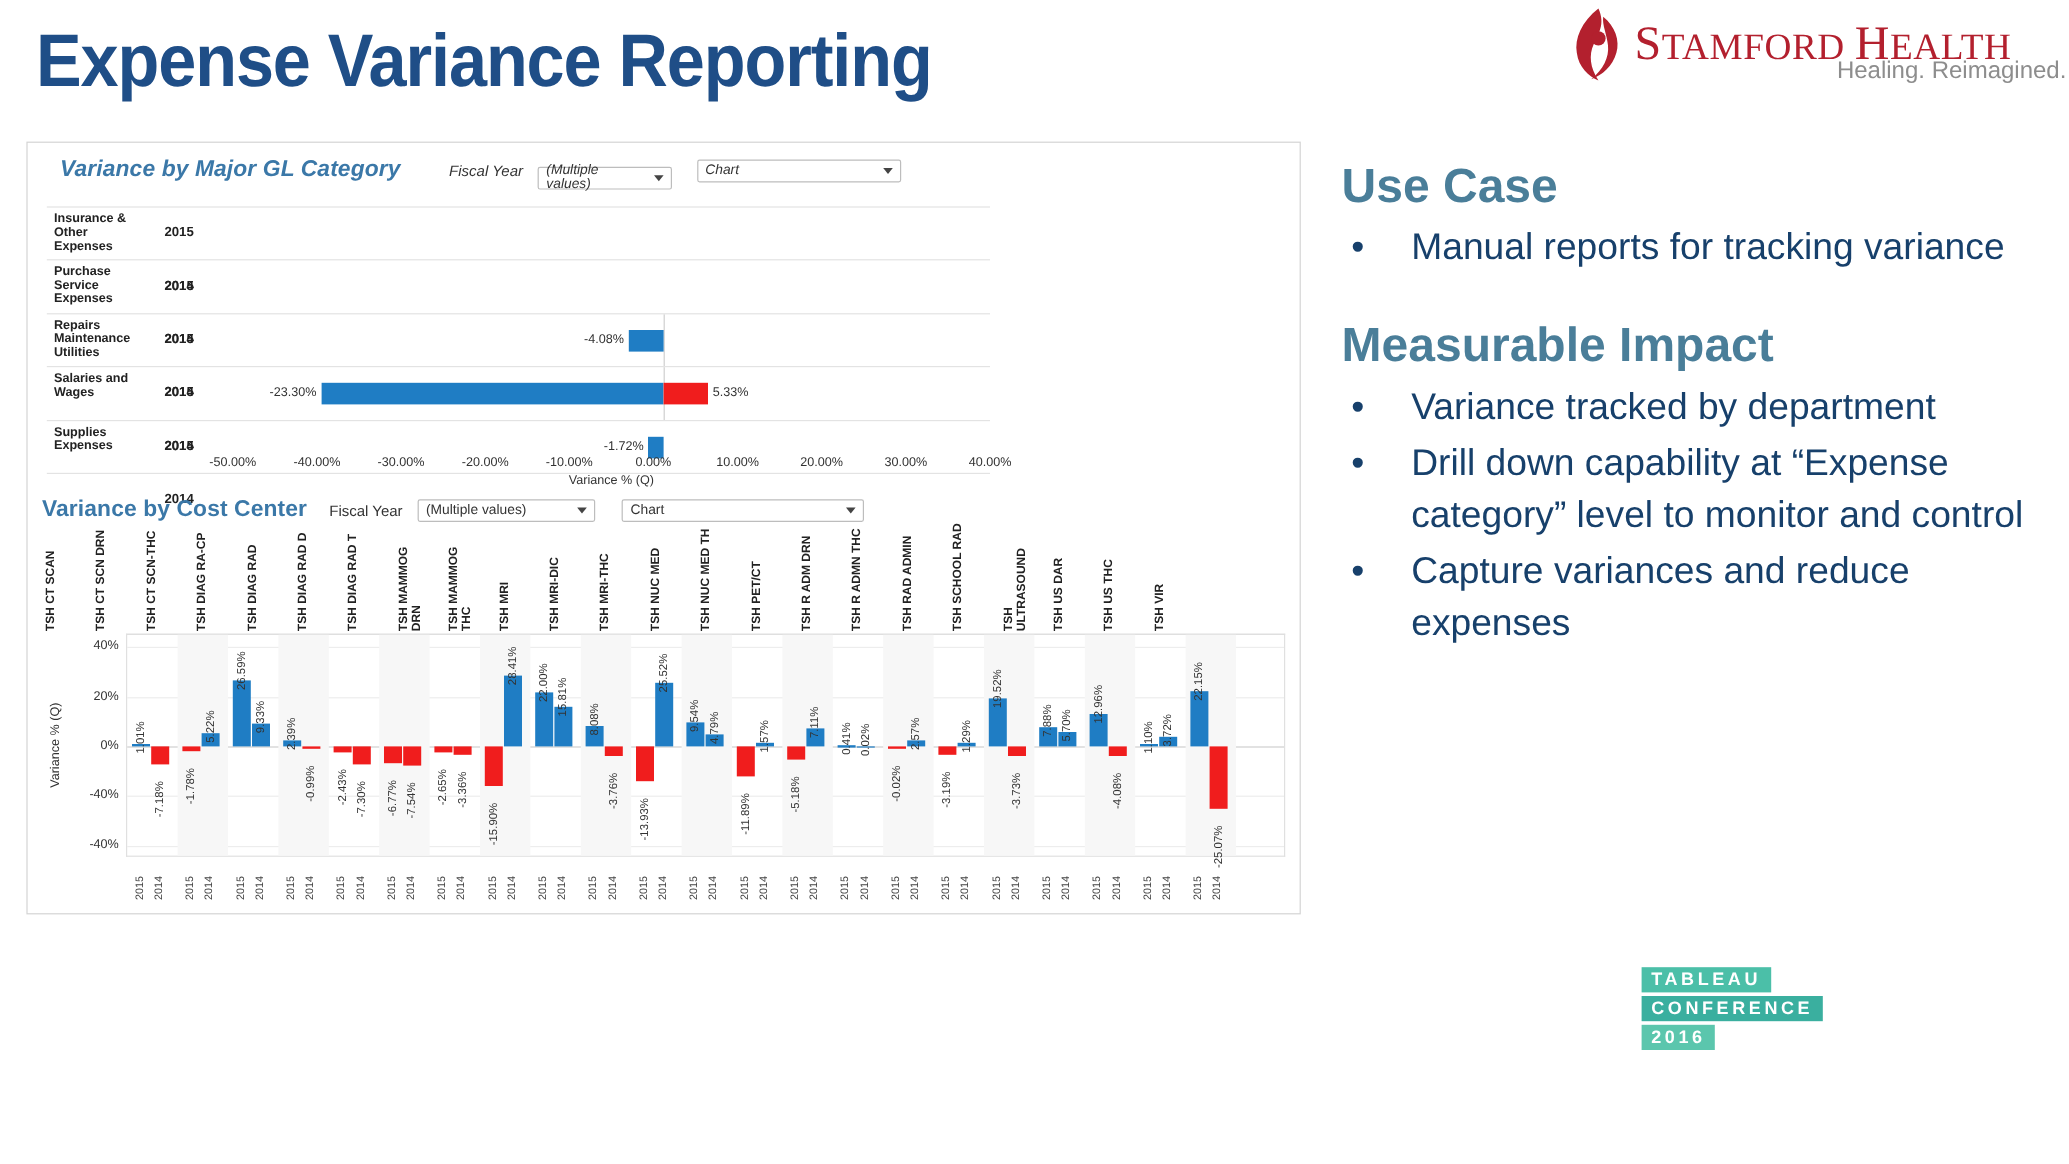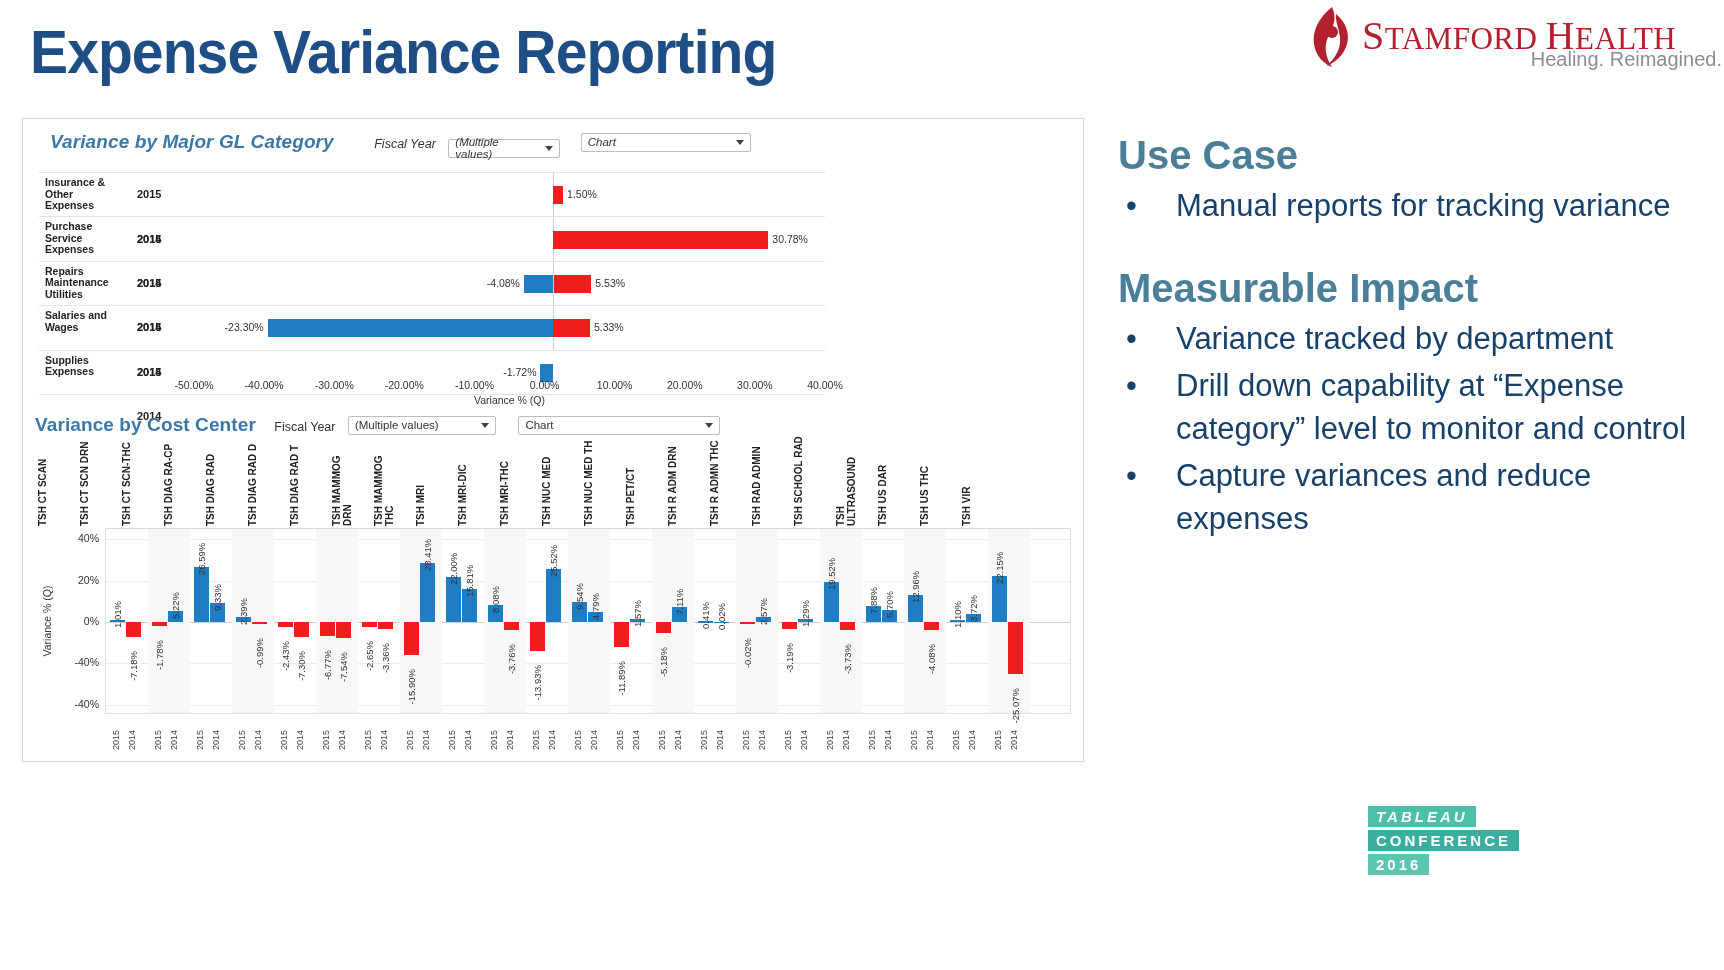--- a/index.html
+++ b/index.html
@@ -125,21 +125,21 @@
   }
   .p-bullet{width:50px;flex:0 0 50px;text-align:left;padding-left:8px;}
   .p-text{flex:1;}
   
   #tc{position:absolute;left:1368px;top:806px;width:172px;}
   #tc div{
     color:#ffffff;font-size:15px;font-weight:bold;letter-spacing:3px;
     padding:2px 8px;margin-bottom:3px;display:inline-block;
     font-family:"Liberation Sans",sans-serif;
   }
-  #tc .l1{background:#4bbfa8;font-style:italic;}
+  #tc .l1{background:#4bbfa8;}
   #tc .l2{background:#3aaf9f;}
   #tc .l3{background:#5bc6ad;}
 </style>
 </head>
 <body>
 
 <div id="page-title">Expense Variance Reporting</div>
 
 <div id="logo">
   <svg class="mark" viewBox="0 0 56 62">
@@ -166,39 +166,25 @@
       <span class="ctl-box" style="width:170px;margin-left:16px;vertical-align:2px;">
         <span>Chart</span>
         <span class="caret"></span>
       </span>
     </div>
     <div id="gl-grid">
         <div class="gl-group" style="height: 44.4px;">
           <div class="gl-cat">Insurance &amp; Other Expenses</div>
           <div class="gl-year" style="top: 15.2px;">2015</div>
           <div class="gl-year" style="top: 59.6px;">2014</div>
-          <div class="gl-plot">
-            <div class="gl-zero" style="left: 350.556px;"></div>
-            <div class="gl-bar" style="left: 350.556px; width: 10.5167px; top: 13.2px; background: rgb(240, 29, 29);"></div>
-            <div class="gl-val" style="top: 15.2px; left: 365.072px;">1.50%</div>
-            <div class="gl-bar" style="left: 350.556px; width: 57.421px; top: 57.6px; background: rgb(240, 29, 29);"></div>
-            <div class="gl-val" style="top: 59.6px; left: 411.977px;">8.19%</div>
-          </div>
         </div>
         <div class="gl-group" style="height: 44.4px;">
           <div class="gl-cat">Purchase Service Expenses</div>
           <div class="gl-year" style="top: 15.2px;">2015</div>
           <div class="gl-year" style="top: 59.6px;">2014</div>
-          <div class="gl-plot">
-            <div class="gl-zero" style="left: 350.556px;"></div>
-            <div class="gl-bar" style="left: 350.556px; width: 215.802px; top: 13.2px; background: rgb(240, 29, 29);"></div>
-            <div class="gl-val" style="top: 15.2px; left: 570.358px;">30.78%</div>
-            <div class="gl-bar" style="left: 350.556px; width: 38.7714px; top: 57.6px; background: rgb(240, 29, 29);"></div>
-            <div class="gl-val" style="top: 59.6px; left: 393.327px;">5.53%</div>
-          </div>
         </div>
         <div class="gl-group" style="height: 44.4px;">
           <div class="gl-cat">Repairs Maintenance Utilities</div>
           <div class="gl-year" style="top: 15.2px;">2015</div>
           <div class="gl-year" style="top: 59.6px;">2014</div>
           <div class="gl-plot">
             <div class="gl-zero" style="left: 350.556px;"></div>
             <div class="gl-bar" style="left: 321.95px; width: 28.6053px; top: 13.2px; background: rgb(31, 125, 196);"></div>
             <div class="gl-val" style="top: 15.2px; left: 317.95px; transform: translateX(-100%);">-4.08%</div>
             <div class="gl-bar" style="left: 65.6941px; width: 284.861px; top: 57.6px; background: rgb(31, 125, 196);"></div>

